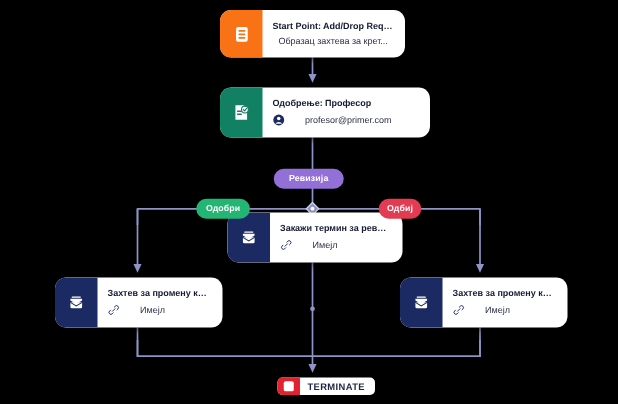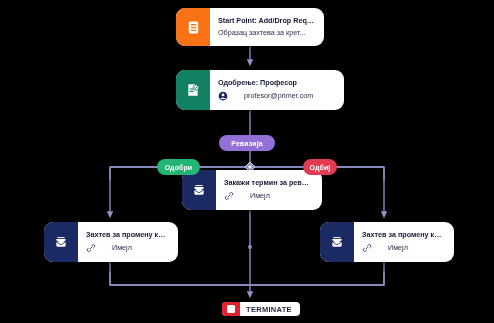--- a/index.html
+++ b/index.html
@@ -56,20 +56,21 @@
     overflow: hidden;
     text-overflow: ellipsis;
   }
   .node-sub {
     font-size: 7.2px;
     color: #2a2f4a;
     line-height: 1.15;
     white-space: nowrap;
     overflow: hidden;
     text-overflow: ellipsis;
+    text-align: center;
   }
   .sub-row {
     display: flex;
     align-items: center;
     gap: 16px;
     min-width: 0;
   }
   .sub-row .node-sub { font-weight: normal; }
 
   

